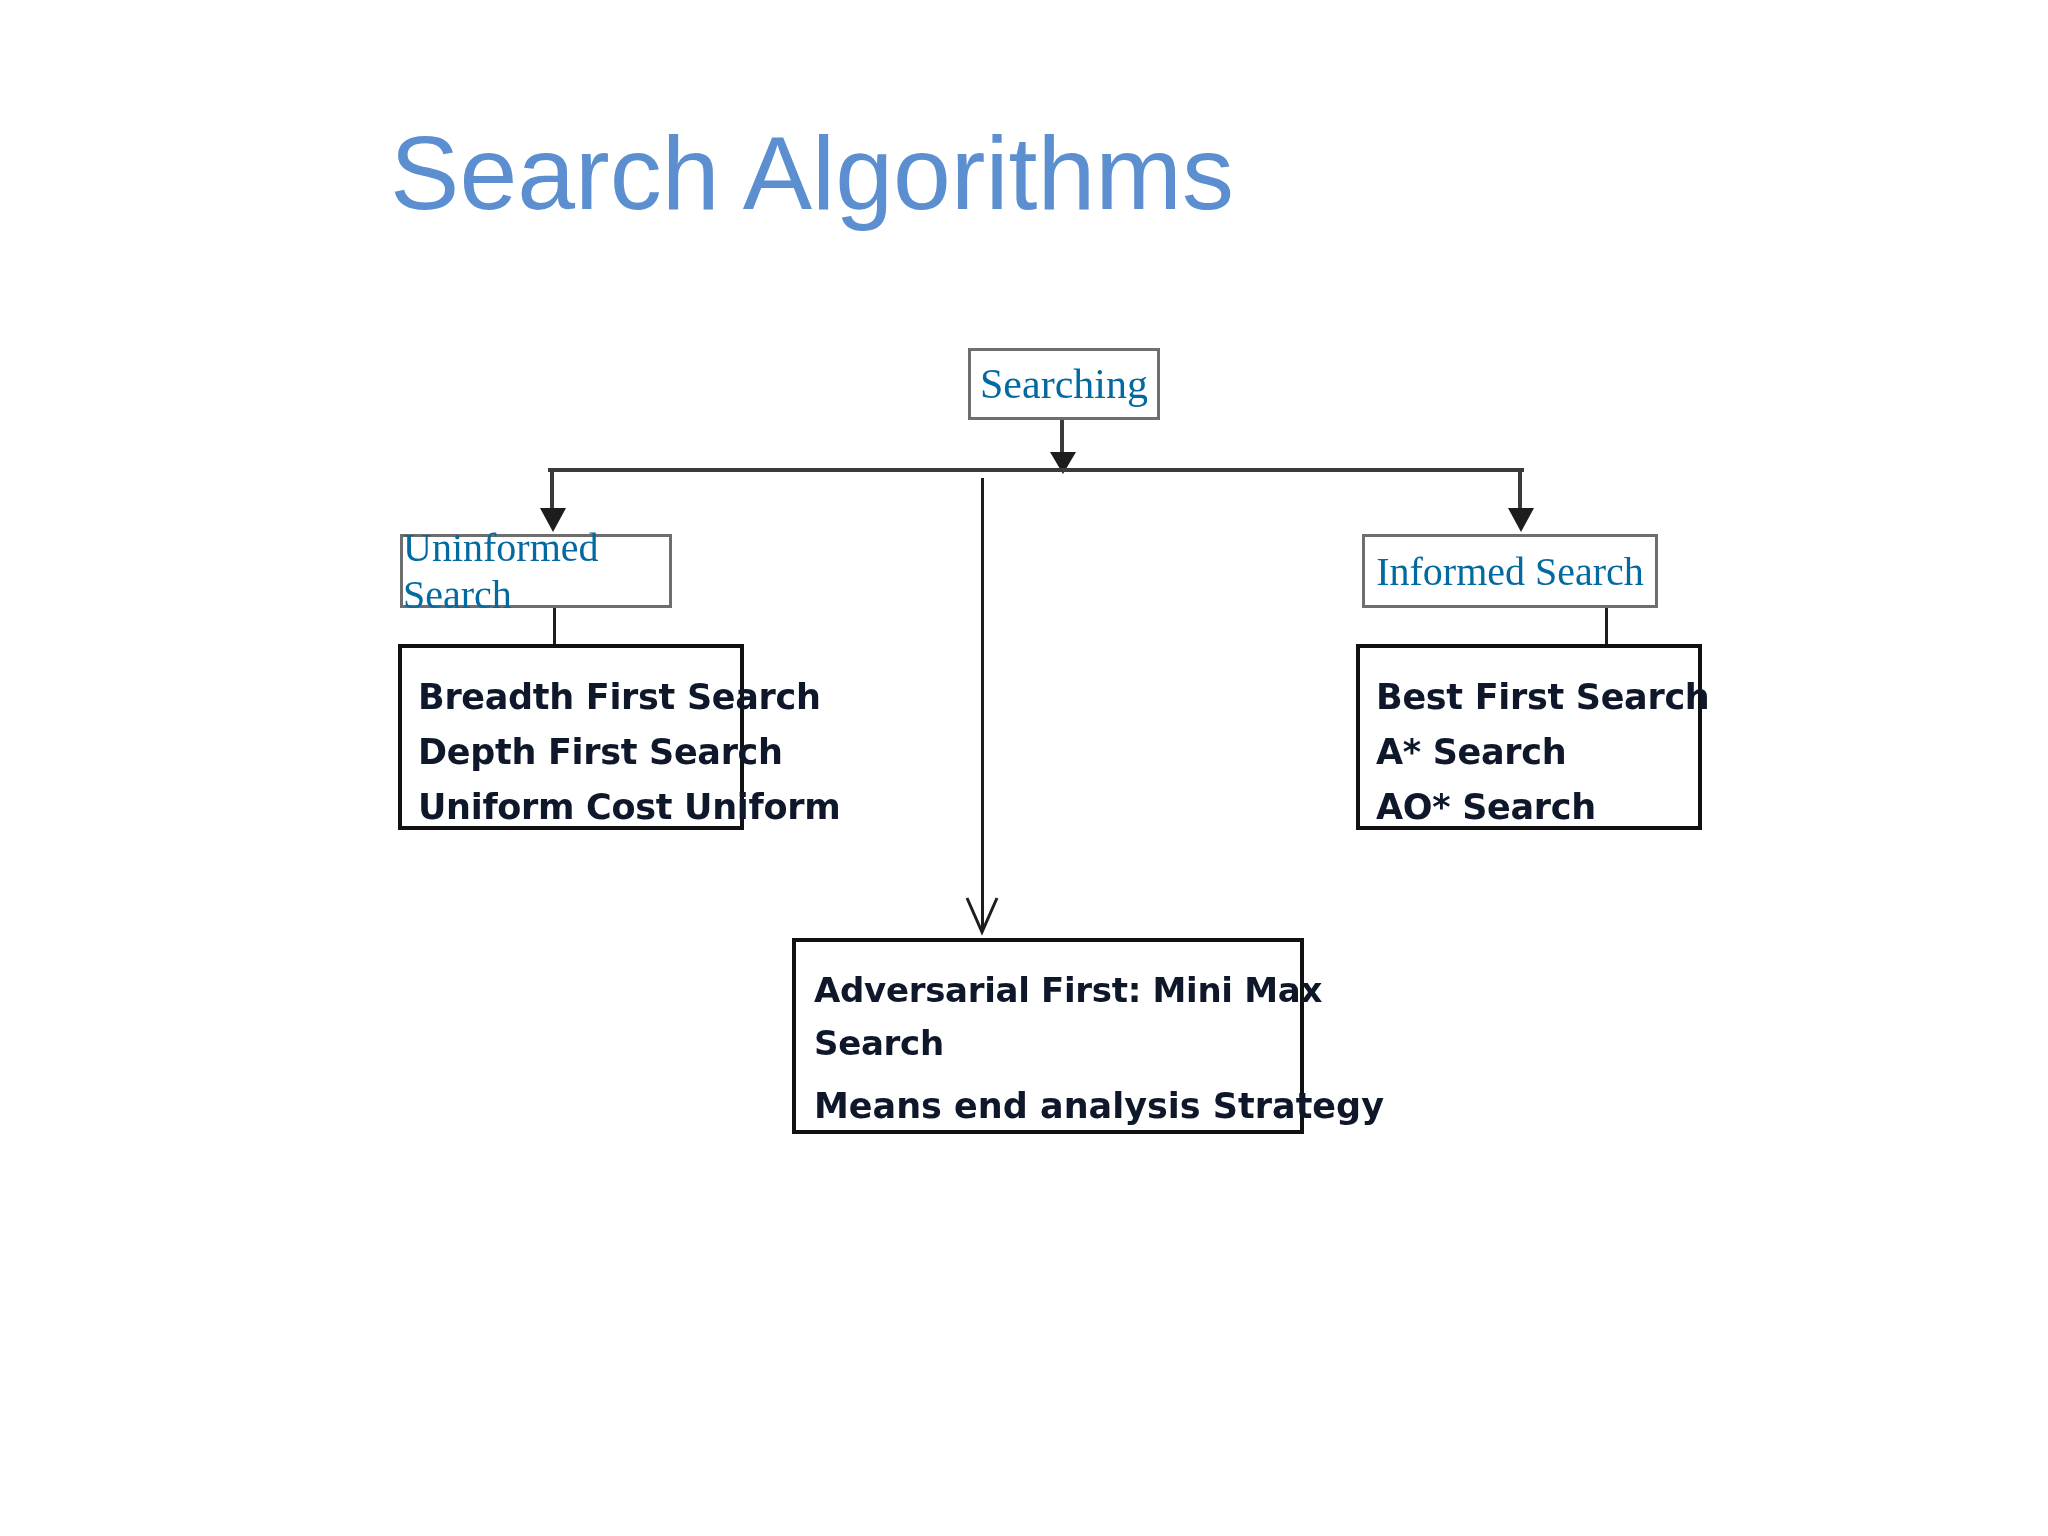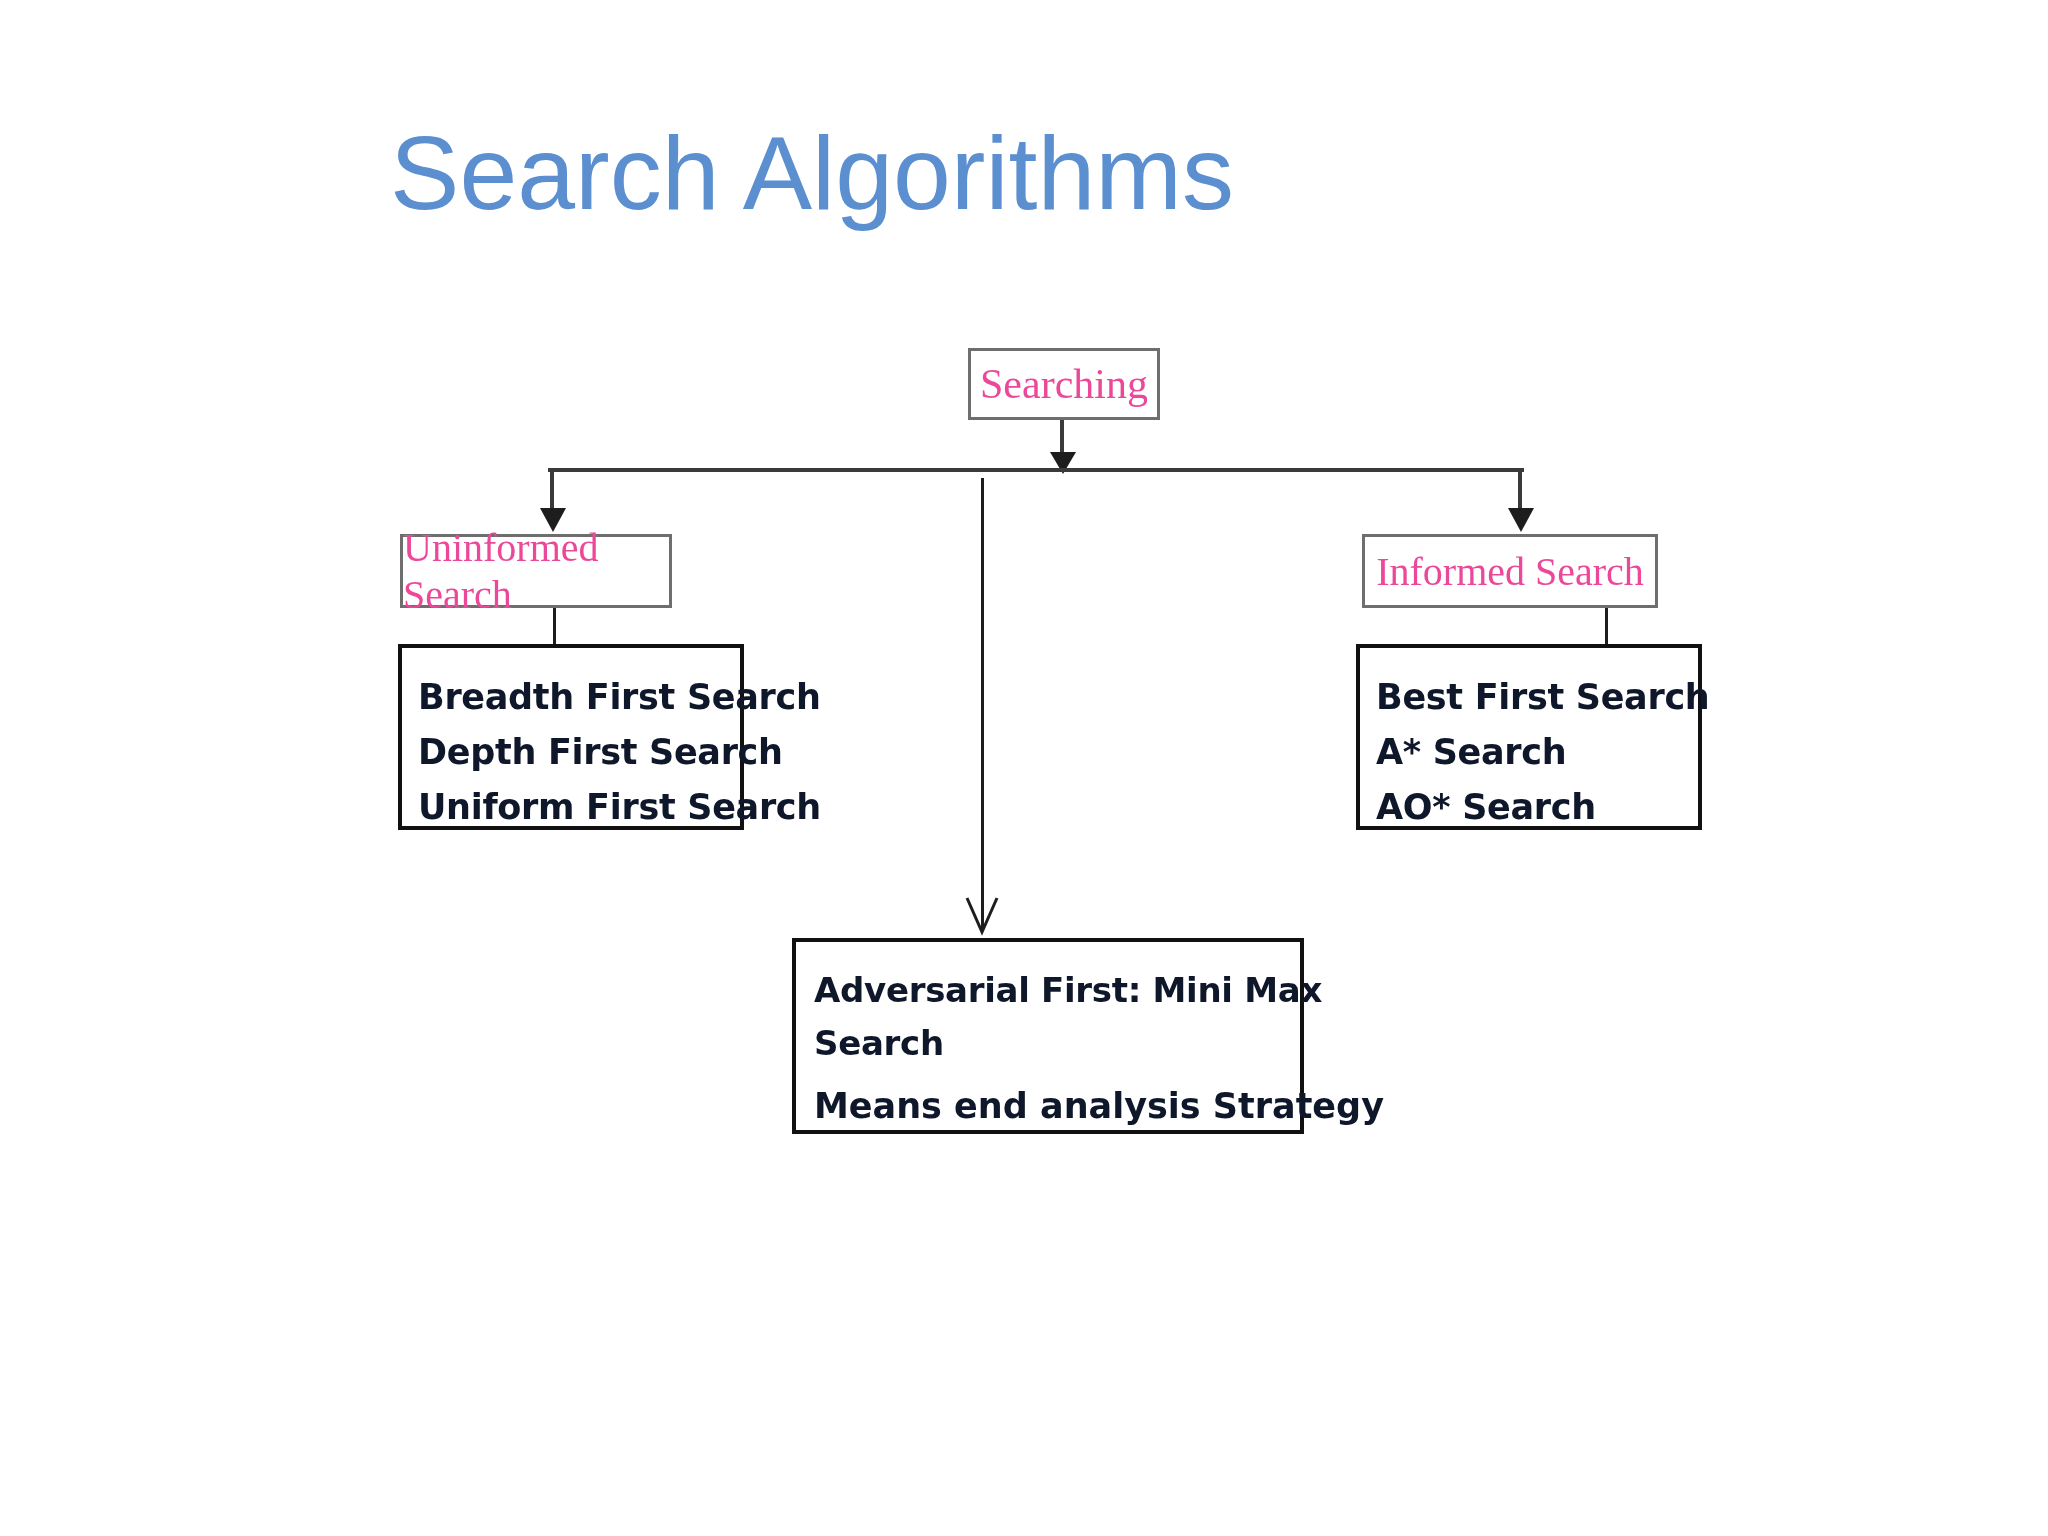--- a/index.html
+++ b/index.html
@@ -35,21 +35,21 @@
   
   .node {
     position: absolute;
     box-sizing: border-box;
     background: #ffffff;
   }
   .node-serif {
     border: 3px solid #6e6e6e;
     font-family: "Liberation Serif", serif;
     font-weight: 400;
-    color: #ec4899;
+    color: #0369a1;
     display: flex;
     align-items: center;
     justify-content: center;
   }
   .node-list {
     border: 4px solid #111111;
     font-family: "DejaVu Sans", sans-serif;
     font-weight: 700;
     color: #0f172a;
   }
@@ -254,21 +254,21 @@
   <div class="vline-thin" id="stem-uninformed"></div>
   <div class="vline-thin" id="stem-informed"></div>
 
   <div class="node node-serif" id="box-searching">Searching</div>
 
   <div class="node node-serif" id="box-uninformed">Uninformed Search</div>
 
   <div class="node node-list" id="box-uninformed-list">
     <div class="line">Breadth First Search</div>
     <div class="line">Depth First Search</div>
-    <div class="line">Uniform First Search</div>
+    <div class="line">Uniform Cost Uniform</div>
   </div>
 
   <div class="node node-serif" id="box-informed">Informed Search</div>
 
   <div class="node node-list" id="box-informed-list">
     <div class="line">Best First Search</div>
     <div class="line">A* Search</div>
     <div class="line">AO* Search</div>
   </div>
 

